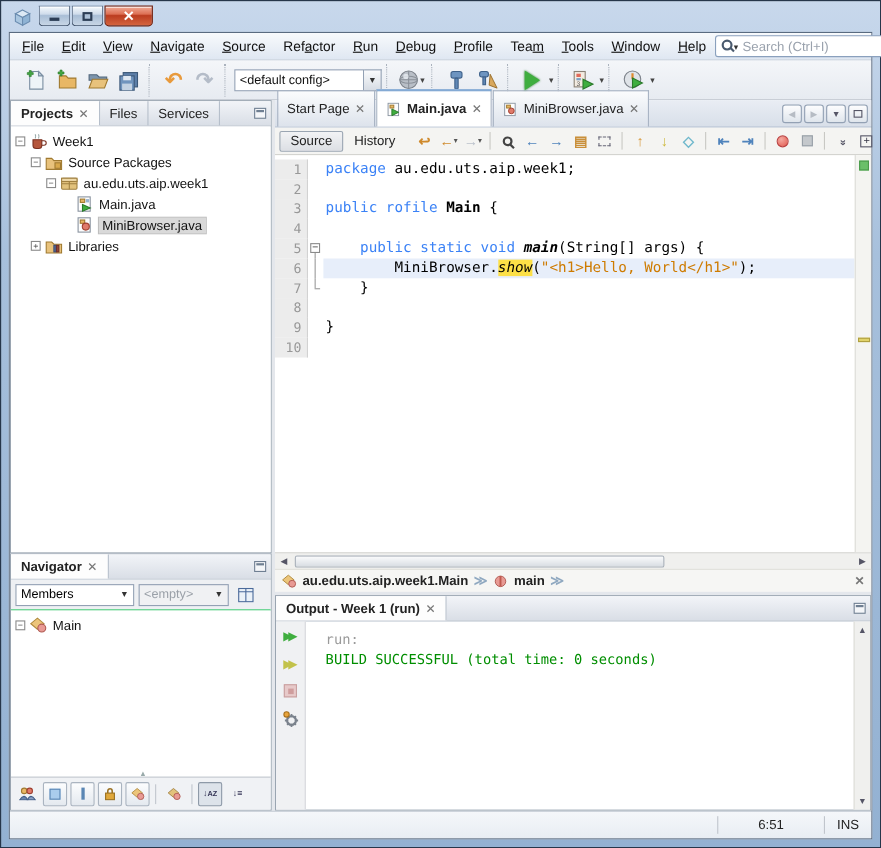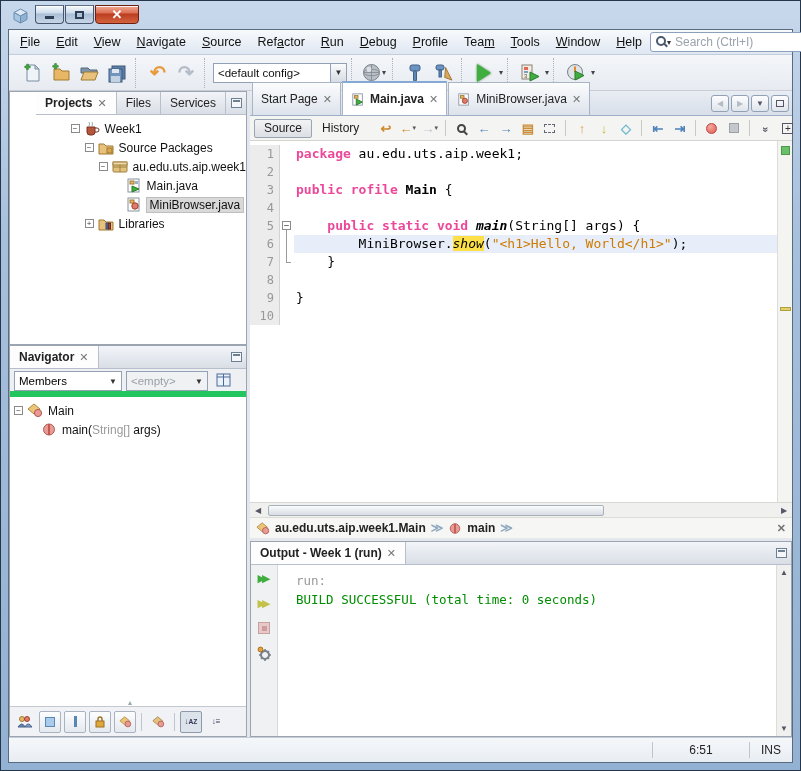--- a/index.html
+++ b/index.html
@@ -61,21 +61,21 @@
   .minbox::after { content:""; position:absolute; left:1px; right:1px; top:1px; height:2px; background:#6f7f92; }
   
   .tree { flex:1; background:#fff; padding:4px 0 0 4px; overflow:hidden; font-size:12px; color:#111; }
   .trow { display:flex; align-items:center; height:19px; white-space:nowrap; }
   .expander { width:9px; height:9px; border:1px solid #8a8a8a; background:#fff; font-size:8px; line-height:7px; text-align:center; color:#444; margin-right:4px; flex:none; }
   .tico { width:16px; height:15px; margin-right:5px; flex:none; }
   .sel { background:#d9d9d9; outline:1px solid #bfbfbf; padding:0 3px; }
   .ind1{ margin-left:14px; } .ind2{ margin-left:28px; } .ind3{ margin-left:42px; }
   .noexp { width:13px; flex:none; }
   
-  .nav-combos { height:28px; display:flex; align-items:flex-end; gap:4px; padding:0 4px; background:#eef0f3; border-bottom:6px solid #22c55e; }
+  .nav-combos { height:28px; display:flex; align-items:center; gap:4px; padding:0 4px; background:#eef0f3; border-bottom:1px solid #22c55e; }
   .nav-combo { height:20px; background:#fff; border:1px solid #93a1b4; display:flex; align-items:center; font-size:11.5px; padding:0 4px; }
   .nav-combo .arr { margin-left:auto; font-size:8px; color:#333; padding-left:8px; }
   .nav-combo.disabled { background:#f0f1f3; color:#9aa0a8; }
   .filterbar { height:30px; border-top:1px solid #c4c9d0; background:#f0f2f5; display:flex; align-items:center; gap:3px; padding:0 4px; position:relative; }
   .filterbar::before { content:"▴"; position:absolute; top:-9px; left:50%; font-size:8px; color:#9aa; }
   .fbtn { width:22px; height:22px; border:1px solid #aab4c0; border-radius:2px; background:linear-gradient(180deg,#fcfdfe,#e4e9ef); display:flex; align-items:center; justify-content:center; }
   .fbtn.flat { border-color:transparent; background:transparent; }
   .fbtn.pressed { background:#dde3ea; border-color:#8e9aa8; }
   .fsep { width:1px; height:18px; background:#c0c6ce; margin:0 2px; }
   .sorttxt { font-size:8px; color:#335; font-weight:bold; }
@@ -110,21 +110,21 @@
   .code-row { display:flex; height:18px; line-height:18px; white-space:pre; }
   .code-row .ln { width:30px; flex:none; text-align:right; padding-right:5px; background:#ececec; color:#989898; font-size:12px; border-right:1px solid #d2d2d2; }
   .code-row .fold { width:14px; flex:none; position:relative; }
   .code-row .txt { flex:1; padding-left:2px; color:#000; }
   .code-row.current .txt { background:#e7eefa; }
   .fold-box { position:absolute; left:2px; top:4px; width:9px; height:9px; border:1px solid #8a8a8a; background:#fff; font-size:9px; line-height:7px; text-align:center; color:#444; }
   .fold-v { position:absolute; left:6px; top:13px; bottom:0; width:1px; background:#9a9a9a; }
   .fold-l { position:absolute; left:6px; top:0; bottom:0; width:1px; background:#9a9a9a; }
   .fold-e { position:absolute; left:6px; top:0; height:9px; width:1px; background:#9a9a9a; }
   .fold-e::after { content:""; position:absolute; left:0; top:9px; width:5px; height:1px; background:#9a9a9a; }
-  .kw { color:#ec4899; font-weight:bold; }
+  .kw { color:#3b82f6; font-weight:normal; }
   .cls { font-weight:bold; }
   .mth { font-weight:bold; font-style:italic; }
   .occ { background:#fde047; font-style:italic; }
   .str { color:#ce7b00; }
   .errstripe { width:15px; flex:none; background:#f4f4f1; border-left:1px solid #dcdcd8; position:relative; }
   .err-ok { position:absolute; top:5px; left:3px; width:9px; height:9px; background:#6abf69; border:1px solid #4a9a4a; }
   .err-occ { position:absolute; top:46%; left:2px; width:11px; height:4px; background:#e0d26a; border:1px solid #b0a040; }
   
   .hscroll { height:15px; background:#f0f0ee; border-top:1px solid #d8d8d4; display:flex; align-items:center; }
   .harrow { width:16px; height:14px; display:flex; align-items:center; justify-content:center; font-size:8px; color:#556; }
@@ -301,21 +301,21 @@
           </svg>
         </div>
         <span class="ddcaret">▾</span>
       </div>
     </div>
 
     <div class="main">
 
       <div class="leftcol">
 
-        <div class="panel" style="height:254px;align-items:flex-end;">
+        <div class="panel" style="height:412px;">
           <div class="panel-tabs">
             <div class="ptab active">
               <span>Projects</span>
               <span class="tabx">✕</span>
             </div>
             <div class="ptab">
                 <span>Files</span>
               </div>
             <div class="ptab">
                 <span>Services</span>
@@ -409,28 +409,20 @@
             </div>
           </div>
           <div class="tree">
             <div class="trow">
               <span class="expander">−</span>
               <svg class="tico" viewBox="0 0 16 15">
                 <polygon points="6,1 12,6 6,11 0,6" fill="#ecc57a" stroke="#b08a3c" transform="translate(1,0)"></polygon>
                 <circle cx="11" cy="10" r="3.6" fill="#e89a94" stroke="#b05a52"></circle>
               </svg>
               <span>Main</span>
-            </div>
-            <div class="trow ind1">
-              <span class="noexp"></span>
-              <svg class="tico" viewBox="0 0 16 15">
-                <circle cx="8" cy="7.5" r="5.5" fill="#e89a94" stroke="#b05a52"></circle>
-                <path d="M8 2 v11" stroke="#c05a50" stroke-width="2"></path>
-              </svg>
-              <span><span>main(</span><span style="color:#9a9a9a;">String[]</span><span> args)</span></span>
             </div>
           </div>
           <div class="filterbar">
             <div class="fbtn flat">
               <svg width="16" height="13" viewBox="0 0 16 13">
                 <circle cx="5" cy="4" r="2.5" fill="#e8b765" stroke="#a07a30"></circle>
                 <circle cx="10" cy="4" r="2.5" fill="#e07a6a" stroke="#a04030"></circle>
                 <path d="M1 12 q4 -6 7 0 z" fill="#6a86b0" stroke="#45608a"></path>
                 <path d="M8 12 q3 -6 7 0 z" fill="#8aa0c4" stroke="#45608a"></path>
               </svg>

